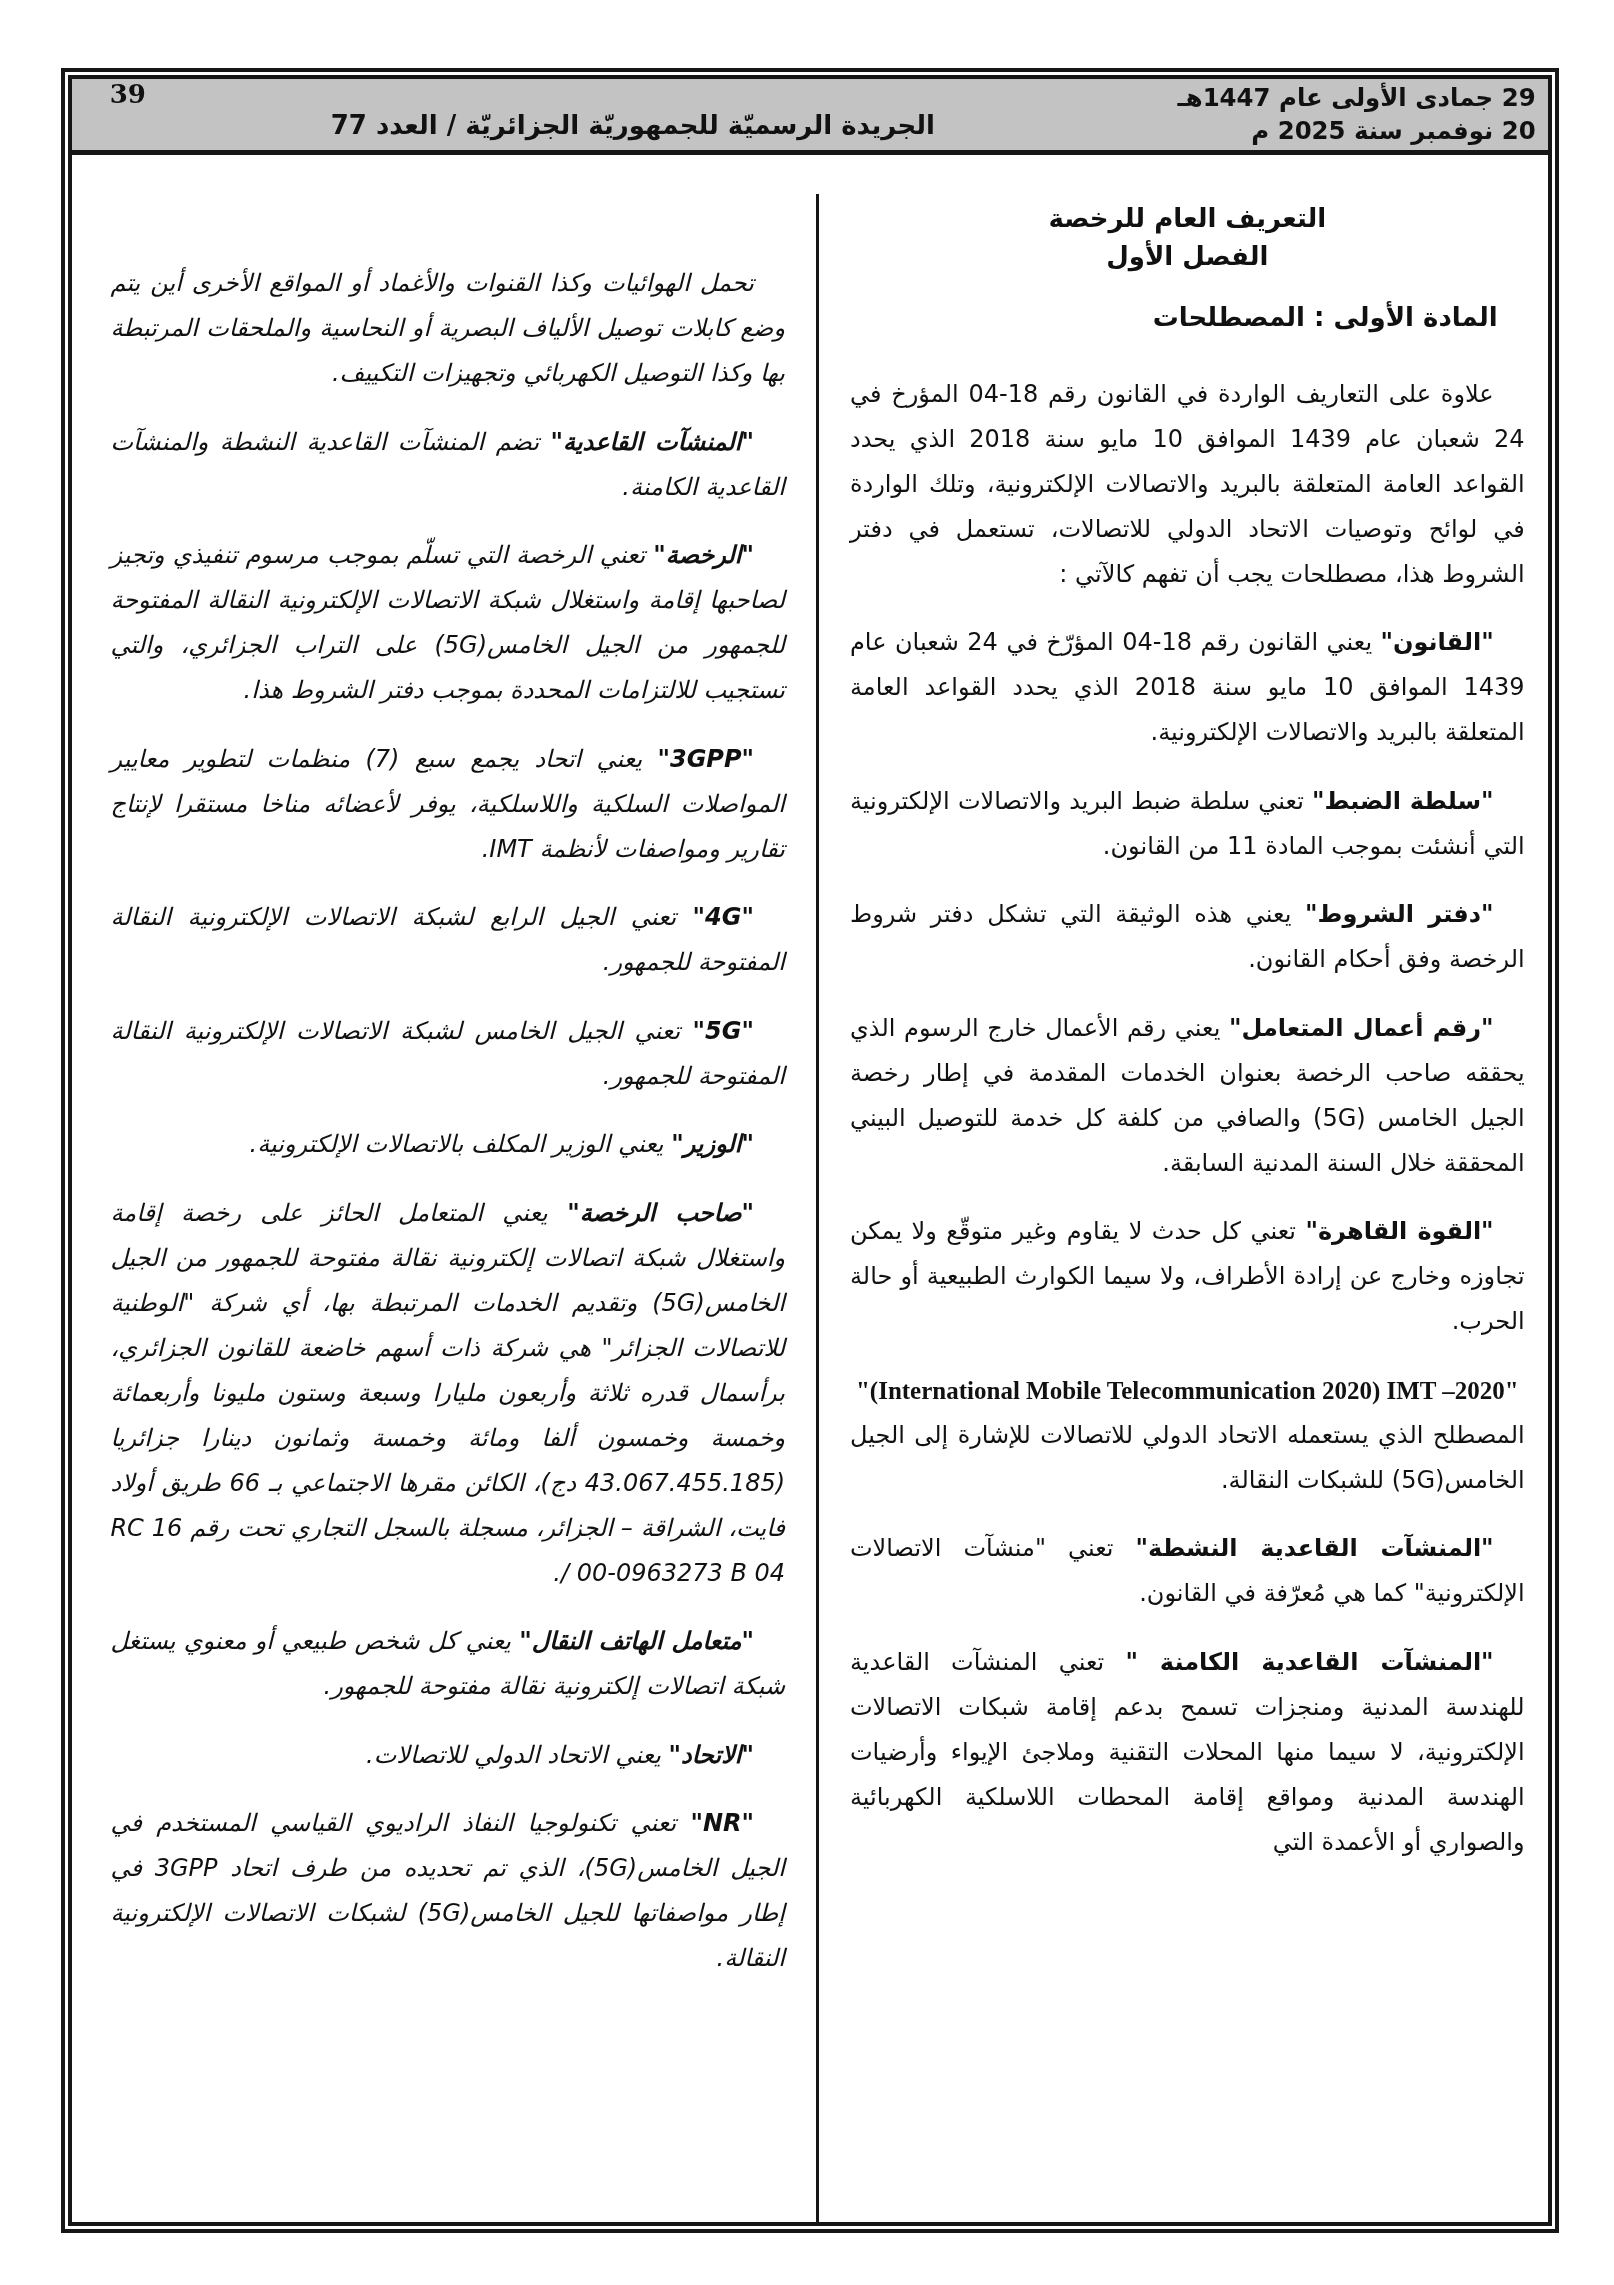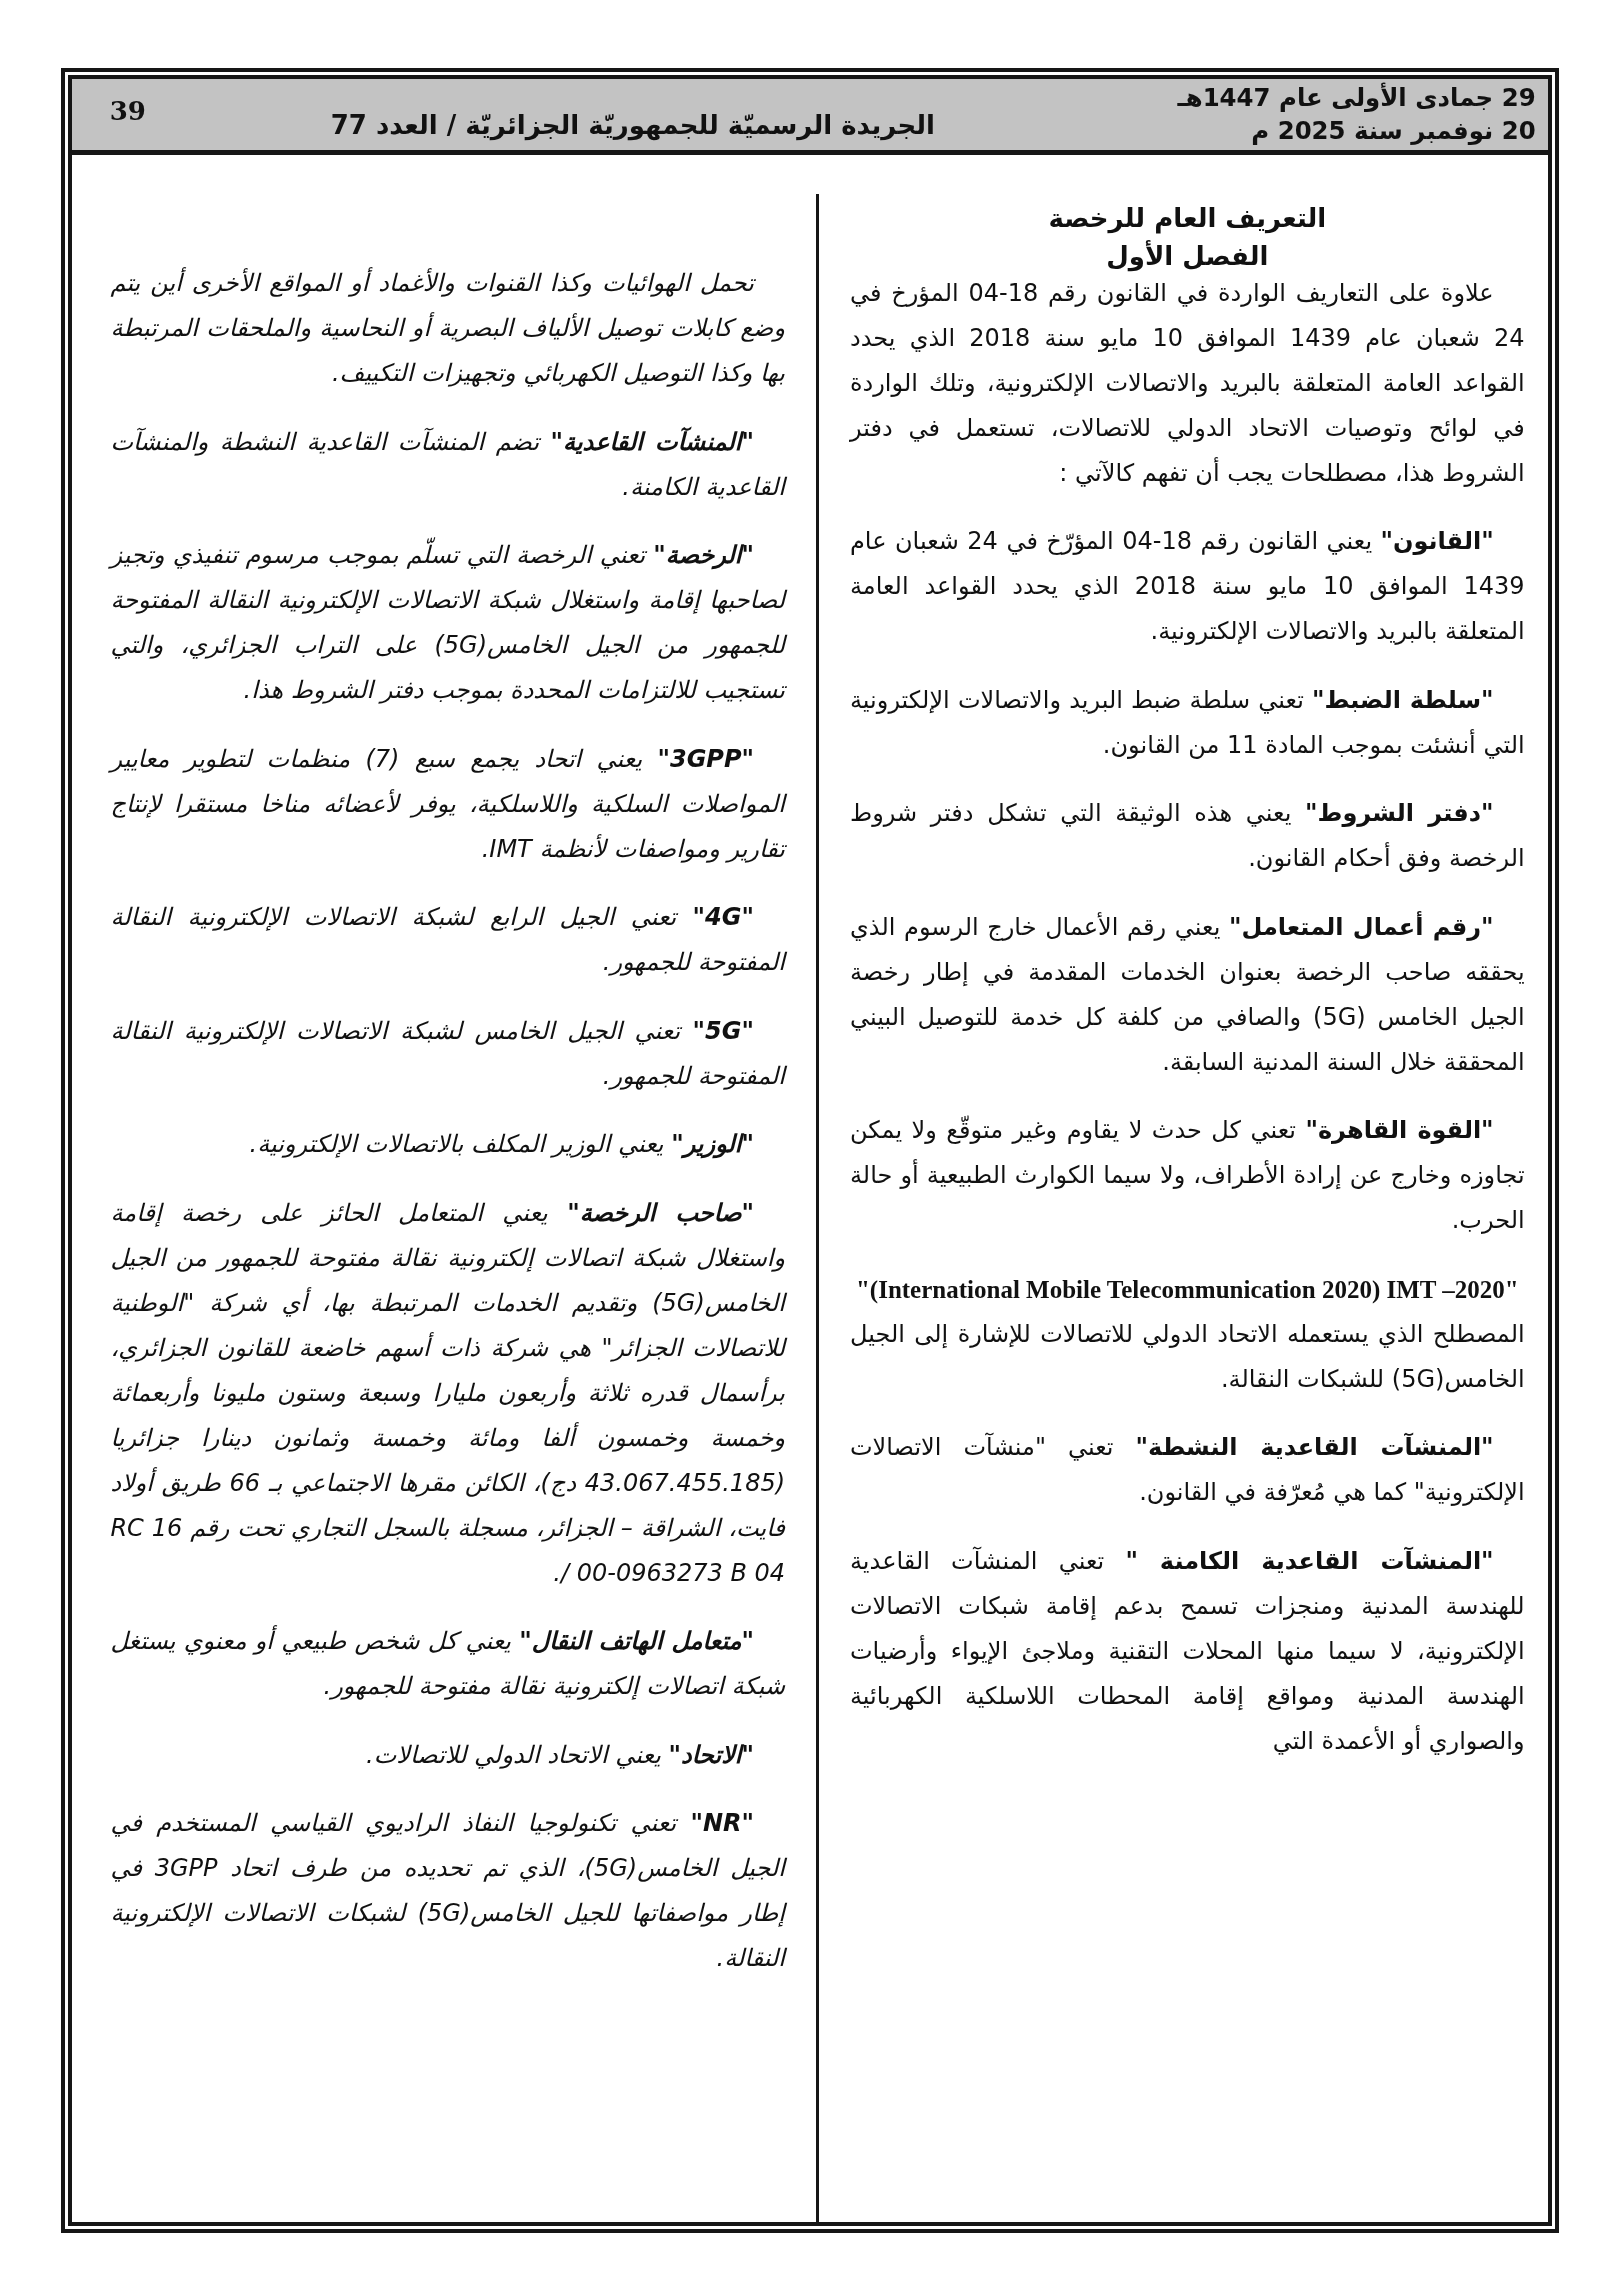--- a/index.html
+++ b/index.html
@@ -24,21 +24,21 @@
   }
   .m-dates{
     position:absolute;top:2.7px;right:12.7px;text-align:right;
     font-weight:bold;font-size:24.4px;line-height:33px;white-space:nowrap;
   }
   .m-title{
     position:absolute;top:31px;left:38%;transform:translateX(-50%);
     font-weight:bold;font-size:26px;white-space:nowrap;
   }
   .m-page{
-    position:absolute;top:17px;left:38px;font-weight:bold;font-size:26px;
+    position:absolute;top:0;left:38px;font-weight:bold;font-size:26px;
     font-family:"DejaVu Serif",serif;
   }
   
   .cols{flex:1 1 auto;display:flex;padding:5.4px 11px 0;box-sizing:border-box;overflow:hidden;}
   .col{box-sizing:border-box;}
   .col-right{width:calc(50% - 22px);padding:16.3px 12.7px 0 18px;}
   .col-left{width:calc(50% - 22px);padding:101px 18px 0 12.7px;font-style:italic;}
   .divider{flex:0 0 3.6px;width:3.6px;background:#161616;margin:34px 12.7px 0;}
   
   .h-center{font-weight:bold;font-size:26px;text-align:center;margin:0;}
@@ -71,20 +71,21 @@
         </div>
         <div class="m-title">الجريدة الرسميّة للجمهوريّة الجزائريّة / العدد 77</div>
         <div class="m-page">39</div>
       </div>
 
       <div class="cols">
 
         <div class="col col-right">
           <h2 class="h-center h2">التعريف العام للرخصة</h2>
           <h2 class="h-center h1">الفصل الأول</h2>
+          <h3 class="h-article">المادة الأولى : المصطلحات</h3>
           <div>
               <p class="para"><span class="text">علاوة على التعاريف الواردة في القانون رقم 18-04 المؤرخ في 24 شعبان عام 1439 الموافق 10 مايو سنة 2018 الذي يحدد القواعد العامة المتعلقة بالبريد والاتصالات الإلكترونية، وتلك الواردة في لوائح وتوصيات الاتحاد الدولي للاتصالات، تستعمل في دفتر الشروط هذا، مصطلحات يجب أن تفهم كالآتي :</span></p>
               <p class="para"><b class="lead">"القانون"</b><span class="text"> يعني القانون رقم 18-04 المؤرّخ في 24 شعبان عام 1439 الموافق 10 مايو سنة 2018 الذي يحدد القواعد العامة المتعلقة بالبريد والاتصالات الإلكترونية.</span></p>
               <p class="para"><b class="lead">"سلطة الضبط"</b><span class="text"> تعني سلطة ضبط البريد والاتصالات الإلكترونية التي أنشئت بموجب المادة 11 من القانون.</span></p>
               <p class="para"><b class="lead">"دفتر الشروط"</b><span class="text"> يعني هذه الوثيقة التي تشكل دفتر شروط الرخصة وفق أحكام القانون.</span></p>
               <p class="para"><b class="lead">"رقم أعمال المتعامل"</b><span class="text"> يعني رقم الأعمال خارج الرسوم الذي يحققه صاحب الرخصة بعنوان الخدمات المقدمة في إطار رخصة الجيل الخامس (5G) والصافي من كلفة كل خدمة للتوصيل البيني المحققة خلال السنة المدنية السابقة.</span></p>
               <p class="para"><b class="lead">"القوة القاهرة"</b><span class="text"> تعني كل حدث لا يقاوم وغير متوقّع ولا يمكن تجاوزه وخارج عن إرادة الأطراف، ولا سيما الكوارث الطبيعية أو حالة الحرب.</span></p>
               <p class="para"><span class="en" dir="ltr">"(International Mobile Telecommunication 2020) IMT –2020"</span><span class="text">المصطلح الذي يستعمله الاتحاد الدولي للاتصالات للإشارة إلى الجيل الخامس(5G) للشبكات النقالة.</span></p>
               <p class="para"><b class="lead">"المنشآت القاعدية النشطة"</b><span class="text"> تعني "منشآت الاتصالات الإلكترونية" كما هي مُعرّفة في القانون.</span></p>
               <p class="para"><b class="lead">"المنشآت القاعدية الكامنة "</b><span class="text"> تعني المنشآت القاعدية للهندسة المدنية ومنجزات تسمح بدعم إقامة شبكات الاتصالات الإلكترونية، لا سيما منها المحلات التقنية وملاجئ الإيواء وأرضيات الهندسة المدنية ومواقع إقامة المحطات اللاسلكية الكهربائية والصواري أو الأعمدة التي</span></p>

